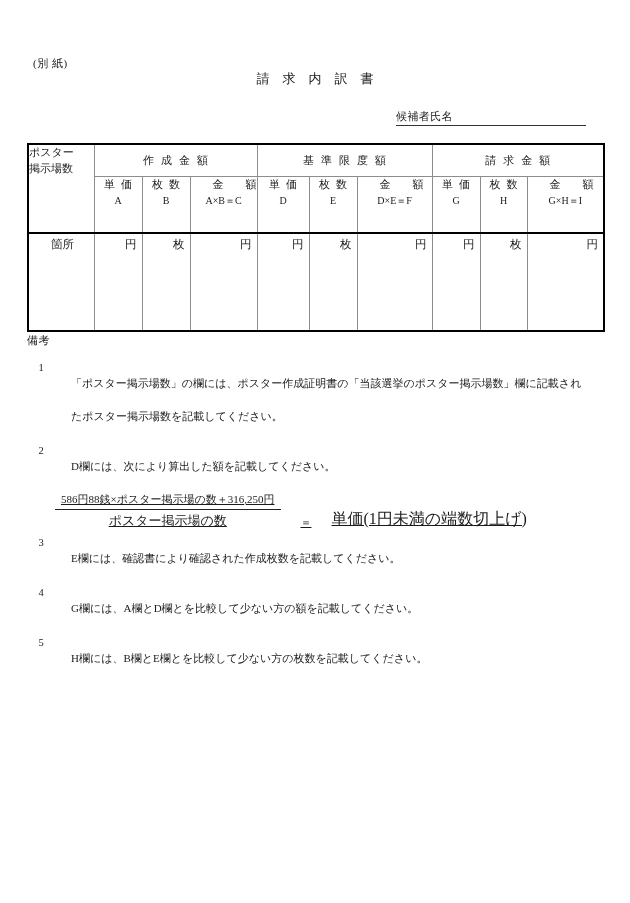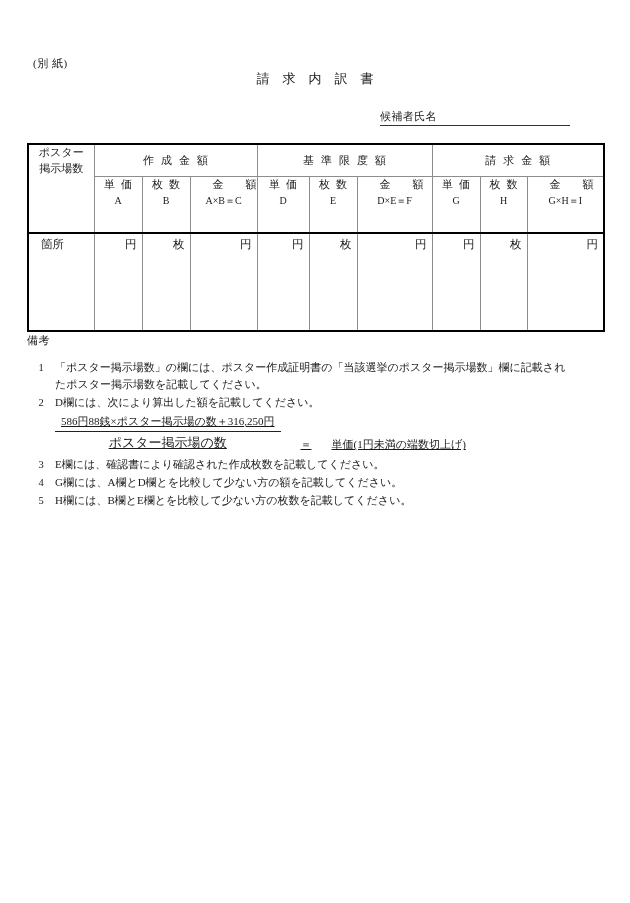--- a/index.html
+++ b/index.html
@@ -39,21 +39,21 @@
     top: 70px;
     text-align: center;
     font-size: 13px;
     letter-spacing: 13px;
     text-indent: 13px;
     white-space: nowrap;
   }
 
   .name-line {
     position: absolute;
-    left: 380px;
+    left: 396px;
     top: 109px;
     width: 190px;
     display: flex;
     align-items: flex-end;
     border-bottom: 1px solid #333;
     padding-bottom: 1px;
   }
   .name-label {
     font-size: 11px;
     white-space: nowrap;
@@ -127,21 +127,21 @@
   }
   .h-sub .code {
     display: block;
     font-size: 10px;
     letter-spacing: 0;
     text-indent: 0;
     margin-top: 1px;
   }
 
   td.corner {
-    text-align: center;
+    text-align: left;
     vertical-align: middle;
     font-size: 11.5px;
     line-height: 1.45;
     padding: 0 4px;
     border-top: none;
   }
   td.corner span { display: block; white-space: nowrap; }
 
   .body-cell {
     height: 98px;
@@ -149,21 +149,21 @@
     box-sizing: border-box;
     border-top: 2px solid #000 !important;
   }
   .unit {
     position: absolute;
     top: 3px;
     right: 5px;
     font-size: 11.5px;
   }
   .unit.left {
-    left: 12px;
+    left: 22px;
     right: auto;
     text-align: center;
   }
   .entry {
     position: absolute;
     left: 5px;
     right: 22px;
     top: 3px;
     font-size: 11.5px;
     text-align: right;
@@ -195,21 +195,21 @@
     flex: 0 0 28px;
     text-align: center;
     font-size: 10.5px;
     padding-top: 0.5px;
   }
   .note-body {
     flex: 1 1 auto;
     padding-right: 4px;
   }
   .note-body p {
-    margin: 0;
+    margin: 16px;
     text-indent: 0;
   }
   .note-body p.cont {
     text-indent: 0;
   }
 
   .formula {
     display: flex;
     align-items: flex-end;
     margin: 2px 0 2px 0;
@@ -228,21 +228,21 @@
   .frac .den {
     padding: 1px 6px 0 6px;
     white-space: nowrap;
     font-size: 13px;
   }
   .eq {
     margin: 0 20px;
     font-size: 11px;
   }
   .frac-result {
-    font-size: 11px;
+    font-size: 16px;
     white-space: nowrap;
   }
 </style>
 </head>
 <body>
 
 <div class="page">
 
   <div class="bessi">(別 紙)</div>
 

